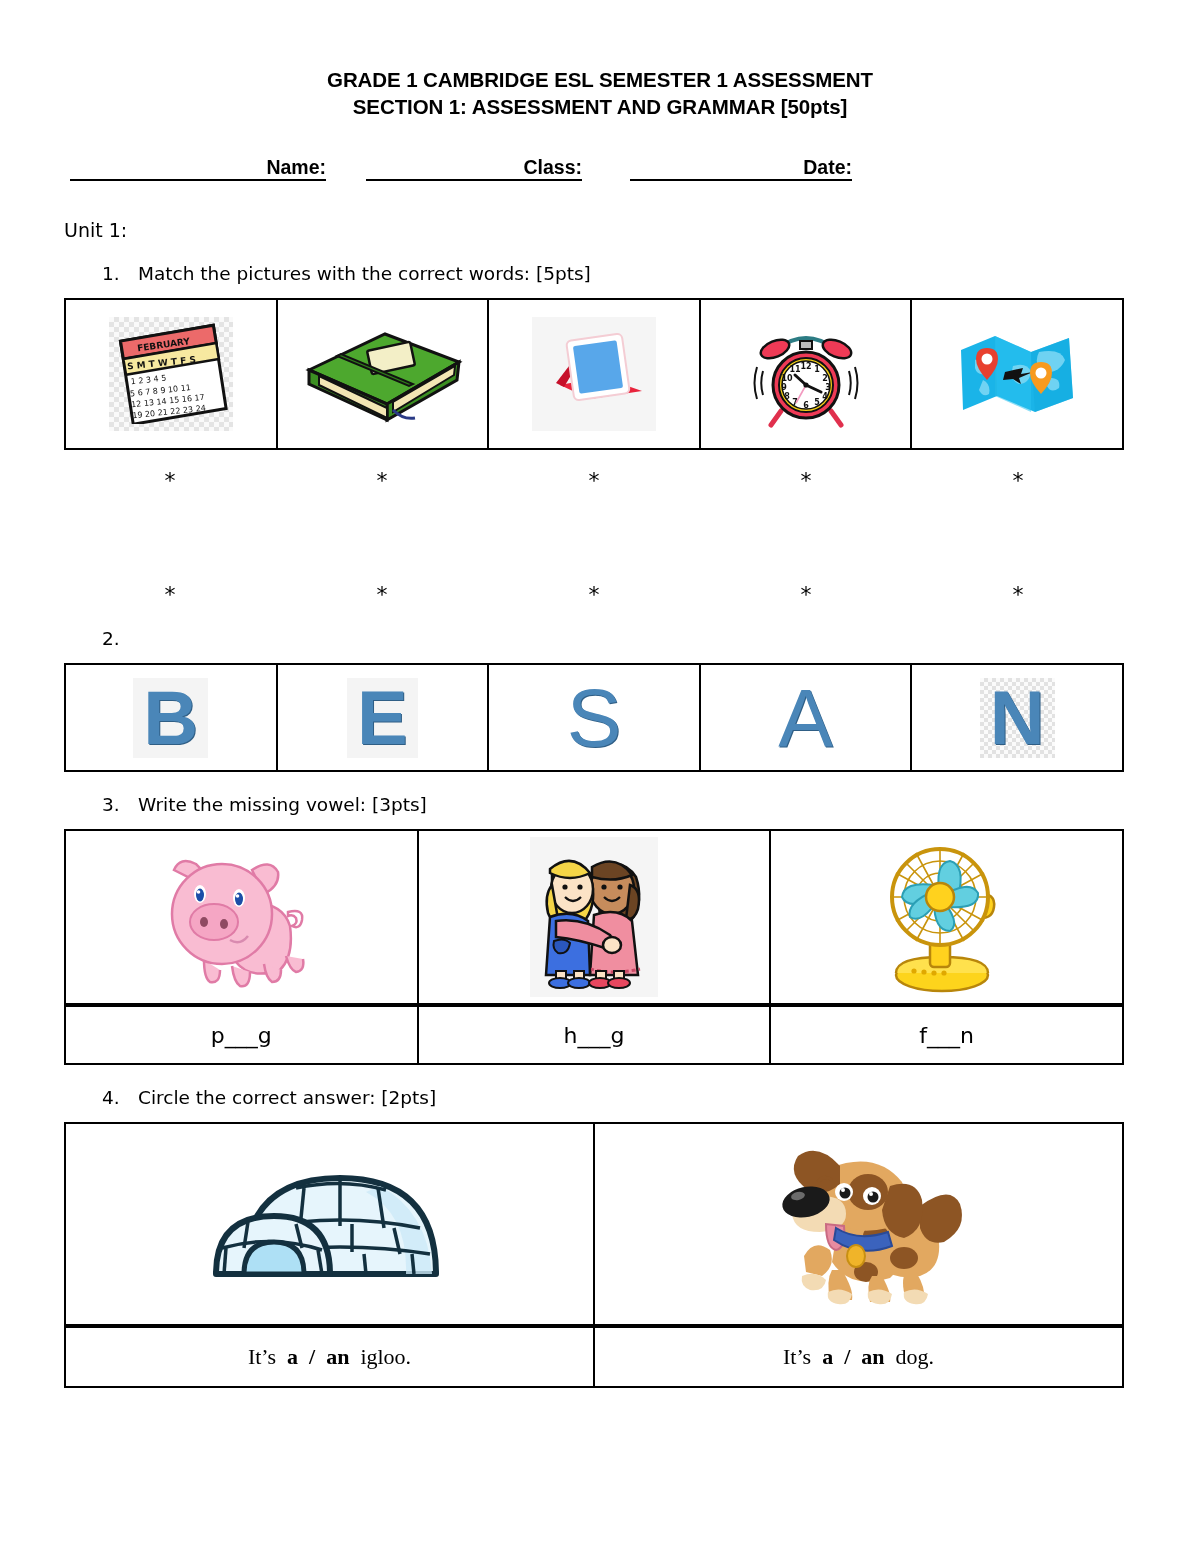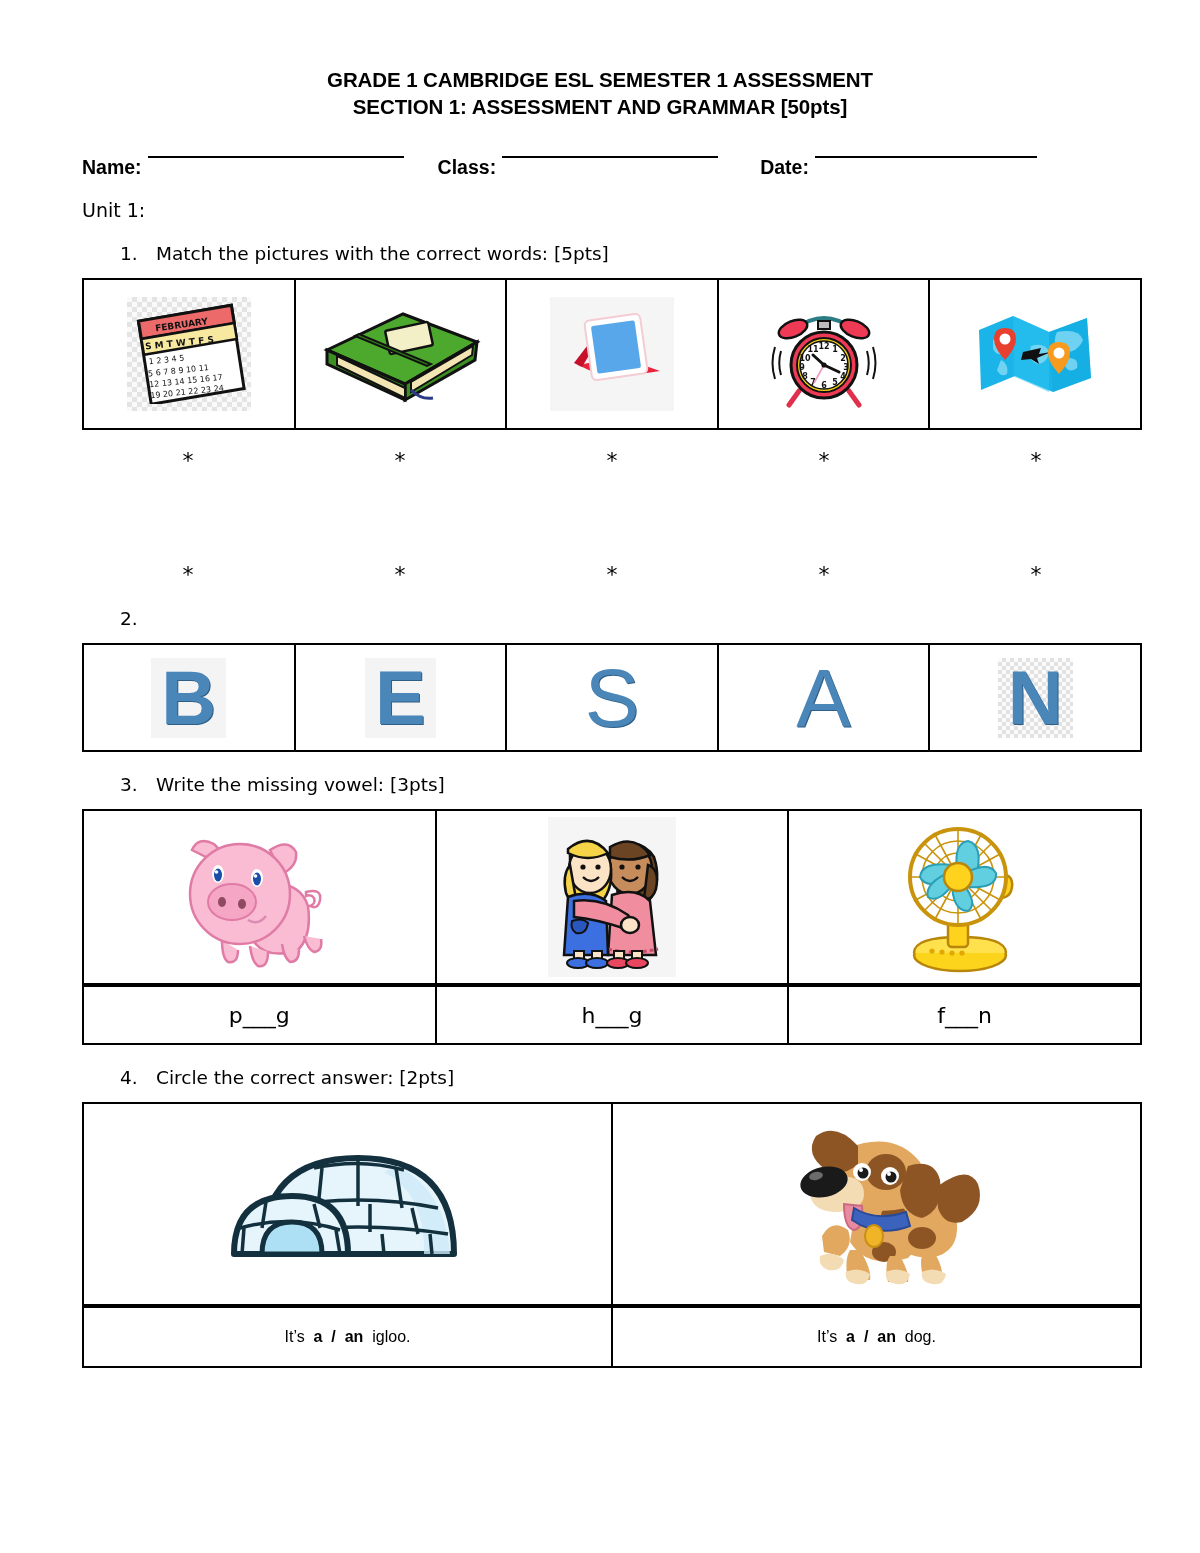--- a/index.html
+++ b/index.html
@@ -13,21 +13,21 @@
     font-family: "Liberation Sans", sans-serif;
     color: #000000;
     position: relative;
     overflow: hidden;
   }
   .page {
     position: relative;
     width: 1200px;
     height: 1553px;
     box-sizing: border-box;
-    padding: 0 82px;
+    padding: 0 64px;
     border-radius: 11px;
   }
 
   
   .doc-title {
     text-align: center;
     font-weight: bold;
     font-size: 20.5px;
     line-height: 27px;
     letter-spacing: -0.1px;
@@ -35,41 +35,41 @@
   }
   .doc-title div { white-space: nowrap; }
 
   .idline {
     display: flex;
     align-items: flex-end;
     margin-top: 36px;
     font-weight: bold;
     font-size: 19.5px;
   }
-  .idfield { display: flex; align-items: flex-start; }
+  .idfield { display: flex; align-items: flex-end; flex-direction: column; }
   .idlabel { white-space: nowrap; }
   .idrule {
     border-bottom: 2.3px solid #000;
     margin-left: 6px;
     margin-bottom: 4px;
   }
   .rule-name { width: 256px; }
   .rule-class { width: 216px; }
   .rule-date  { width: 222px; }
   .gap-a { width: 34px; }
   .gap-b { width: 42px; }
 
   
   .comic {
     font-family: "DejaVu Sans", sans-serif;
   }
 
   .unit {
     font-size: 19px;
-    margin-top: 20px;
+    margin-top: 34px;
   }
 
   .qline {
     font-size: 18.5px;
     margin-top: 22px;
     padding-left: 38px;
     display: flex;
   }
   .qnum { width: 36px; flex: none; }
   .qtext { white-space: nowrap; }
@@ -100,22 +100,22 @@
   .t-vowpics td { height: 172px; }
   .t-vowans td {
     height: 56px;
     font-family: "DejaVu Sans", sans-serif;
     font-size: 22px;
   }
   .t-circpics { margin-top: 14px; }
   .t-circpics td { height: 200px; }
   .t-circans td {
     height: 58px;
-    font-family: Liberation Sans, sans-serif;
-    font-size: 16px;
+    font-family: Liberation Serif, serif;
+    font-size: 22px;
   }
 
   
   .starrow {
     width: 1060px;
     display: flex;
   }
   .starrow .star {
     width: 20%;
     text-align: center;

